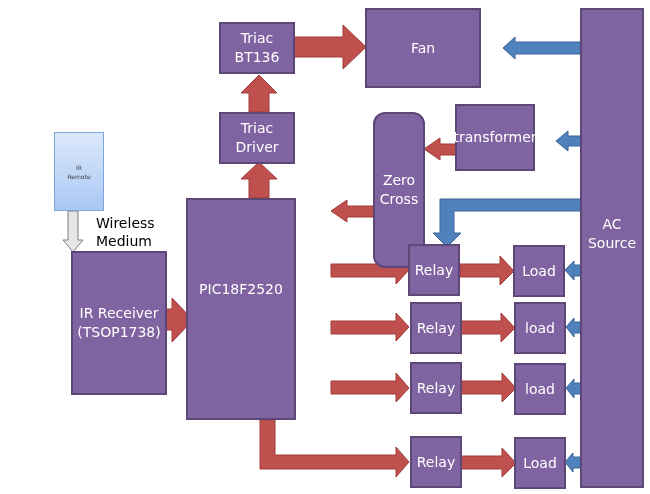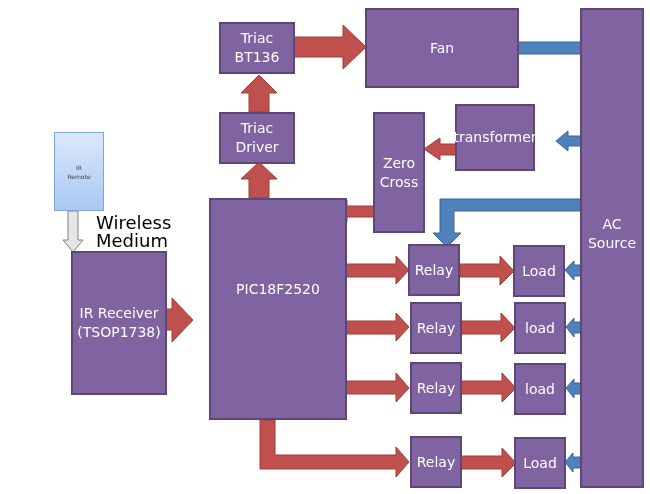--- a/index.html
+++ b/index.html
@@ -16,21 +16,21 @@
   .remote {
     position: absolute; box-sizing: border-box;
     left: 54px; top: 132px; width: 50px; height: 79px;
     background: linear-gradient(#dbe8fb, #a9c8f3);
     border: 1px solid #7fa6da;
     display: flex; align-items: center; justify-content: center;
     text-align: center; font-size: 6px; line-height: 9px; color: #404040;
     white-space: pre-line;
   }
   .label-text {
-    position: absolute; font-size: 18px; line-height: 18px; color: #000000;
+    position: absolute; font-size: 14px; line-height: 18px; color: #000000;
     white-space: pre-line;
   }
   svg.arrows { position: absolute; left: 0; top: 0; }
 </style>
 </head>
 <body>
 
 <div class="stage">
 
   <svg class="arrows" width="650" height="494" viewBox="0 0 650 494">
@@ -80,31 +80,31 @@
 
   <div class="remote">IR
 Remote</div>
 
   <div class="label-text" style="left:96px; top:214px;">Wireless
 Medium</div>
 
   <div class="block" style="left:31px; top:251px; width:96px; height:144px;margin-left:40px;">IR Receiver
 (TSOP1738)</div>
 
-  <div class="block" style="left:209px; top:198px; width:138px; height:222px; padding-bottom:40px;">PIC18F2520</div>
+  <div class="block" style="left:186px; top:198px; width:110px; height:222px; padding-bottom:40px;">PIC18F2520</div>
 
   <div class="block" style="left:219px; top:112px; width:76px; height:52px;">Triac
 Driver</div>
 
   <div class="block" style="left:219px; top:22px; width:76px; height:52px;">Triac
 BT136</div>
 
-  <div class="block" style="left:365px; top:8px; width:154px; height:80px;">Fan</div>
+  <div class="block" style="left:365px; top:8px; width:116px; height:80px;">Fan</div>
 
-  <div class="block" style="left:373px; top:112px; width:52px; height:121px;">Zero
+  <div class="block" style="left:373px; top:112px; width:52px; height:156px;border-radius:12px;">Zero
 Cross</div>
 
   <div class="block" style="left:455px; top:104px; width:80px; height:67px;text-align:right;">transformer</div>
 
   <div class="block" style="left:580px; top:8px; width:64px; height:480px; padding-bottom:28px;">AC
 Source</div>
 
   <div class="block" style="left:408px; top:244px; width:52px; height:52px;">Relay</div>
   <div class="block" style="left:410px; top:302px; width:52px; height:52px;">Relay</div>
   <div class="block" style="left:410px; top:362px; width:52px; height:52px;">Relay</div>

